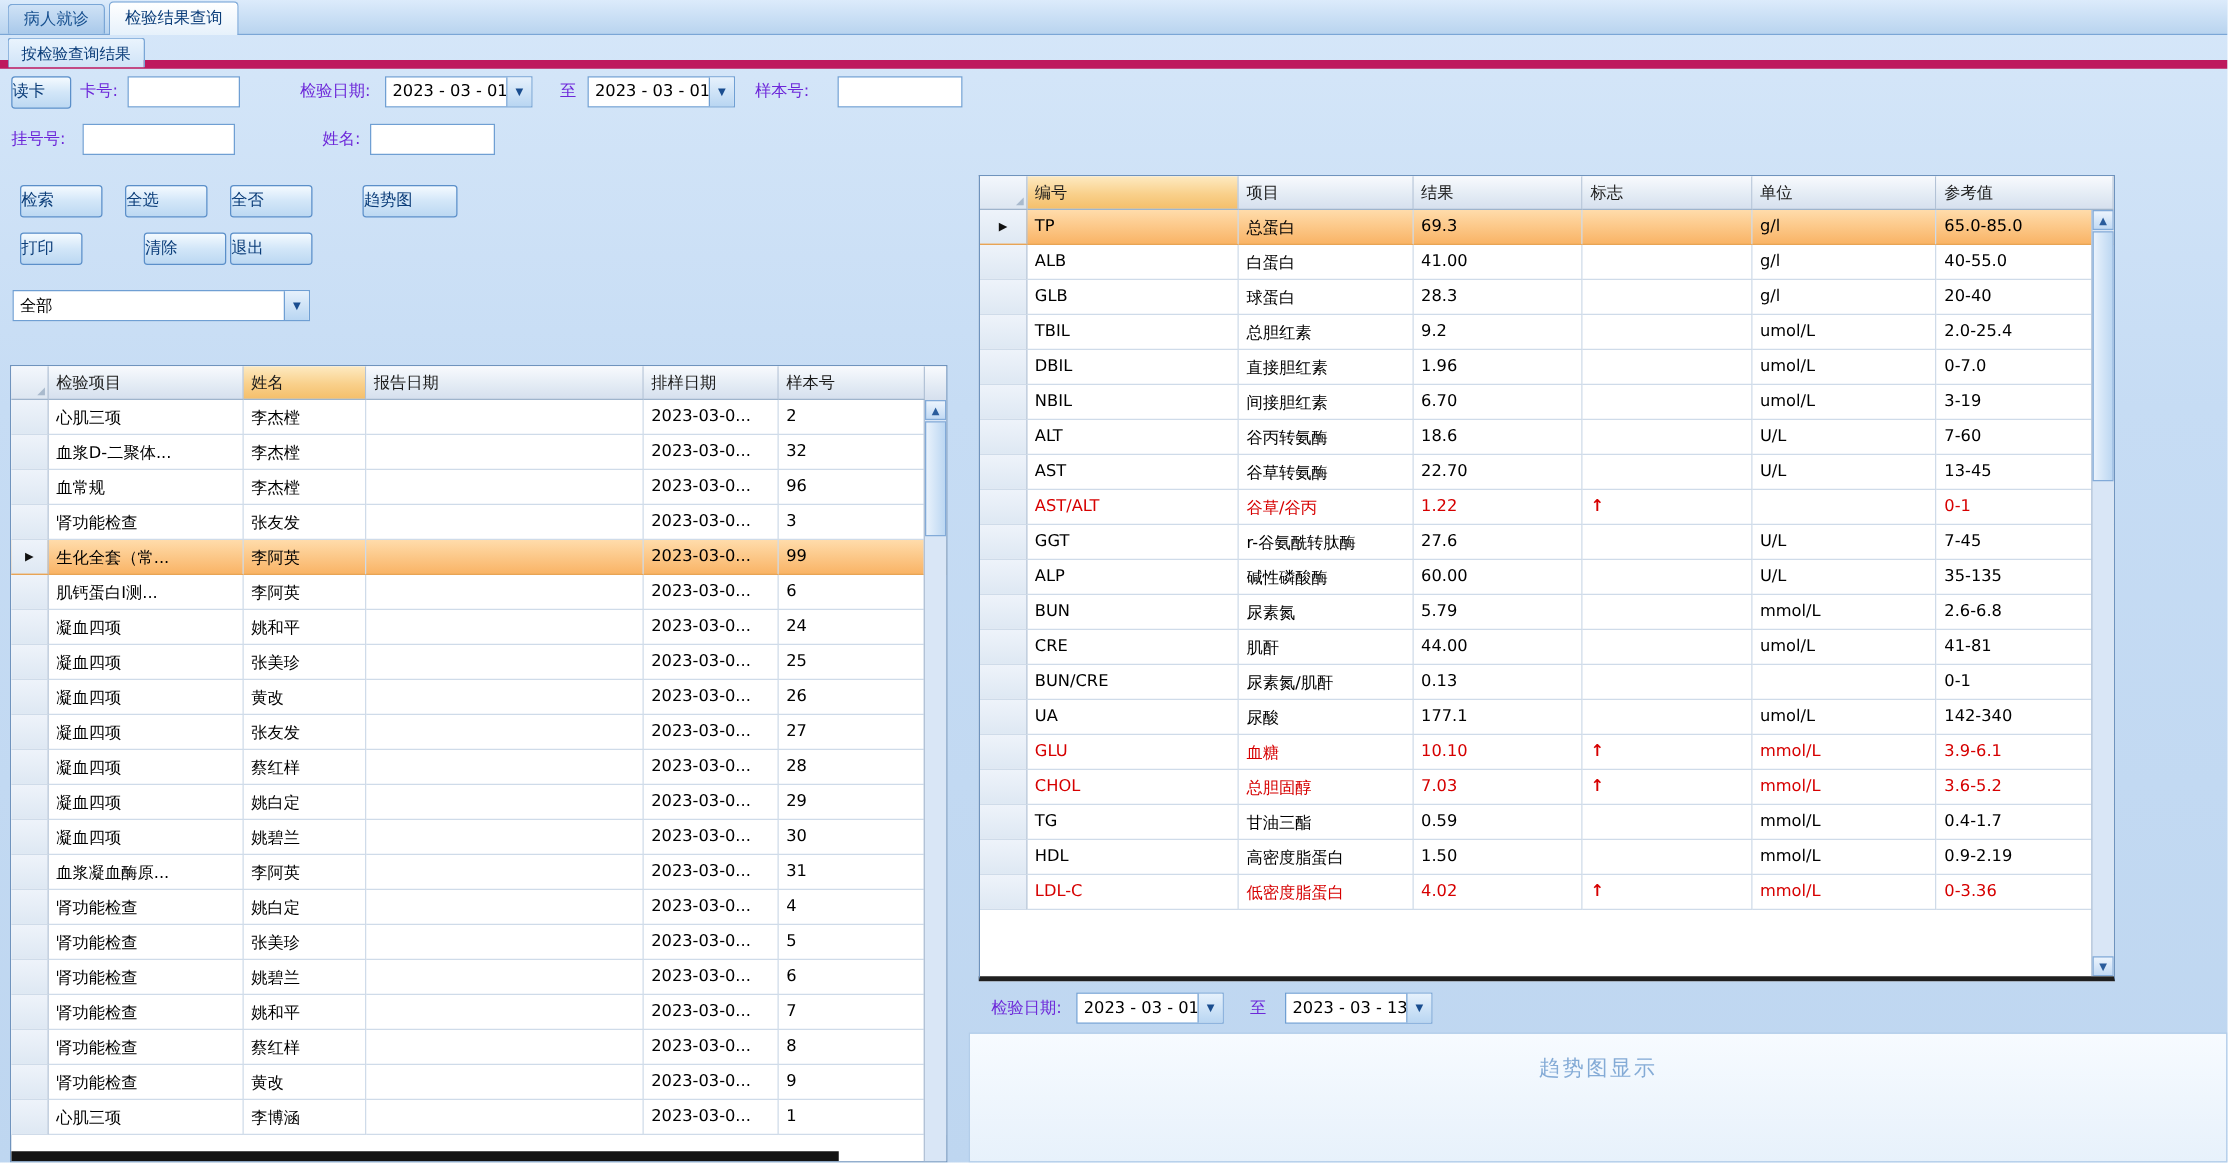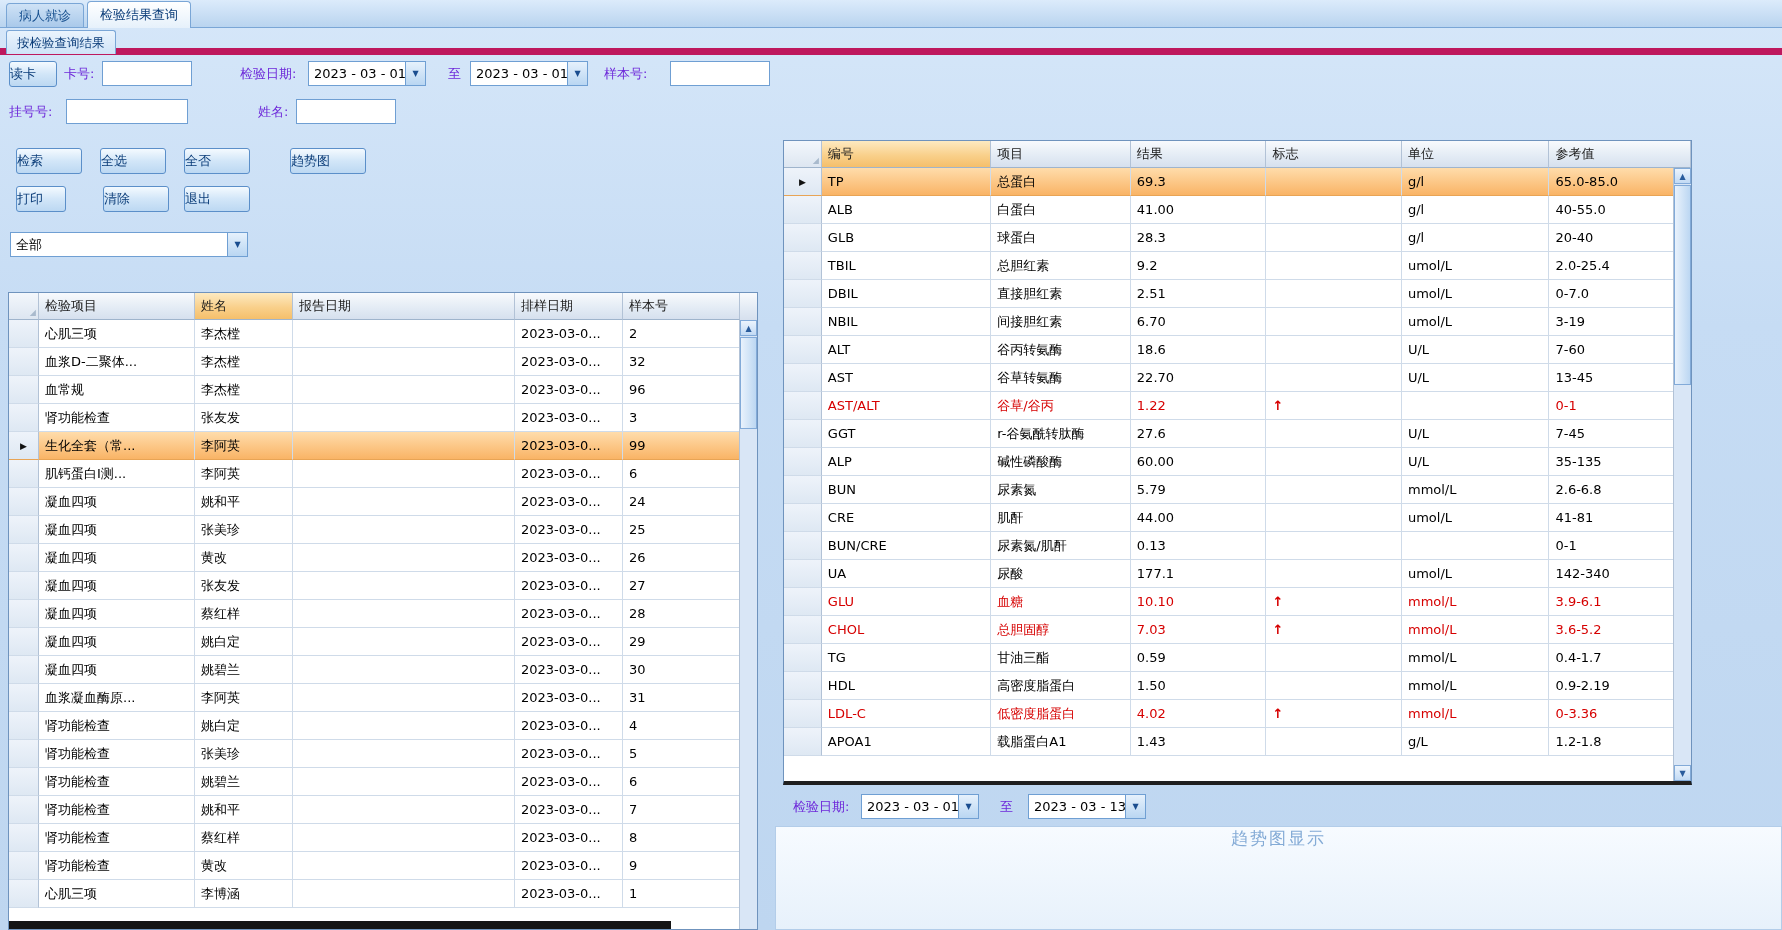--- a/index.html
+++ b/index.html
@@ -66,21 +66,21 @@
     display:flex;align-items:center;justify-content:center}
   .sb-thumb{box-sizing:border-box;border:1px solid #82aad8;margin-top:1px;
     background:linear-gradient(90deg,#e9f2fc,#bcd7f2)}
   .sb-track{flex:1}
   #left-grid .sb-thumb{height:92px}
   #right-grid .sb-thumb{height:200px}
   .bottom-strip{position:absolute;left:0;bottom:0;width:662px;height:8px;background:#141414;z-index:4}
   
   .trend{position:absolute;left:775px;top:826px;width:1007px;height:104px;box-sizing:border-box;
     background:linear-gradient(#f7fbff,#e7f1fb);border:1px solid #b3cde9;text-align:center}
-  .trend-title{font-size:17px;color:#84abd6;letter-spacing:2px}
+  .trend-title{margin-top:16px;font-size:17px;color:#84abd6;letter-spacing:2px}
 </style>
 </head>
 <body>
 
 <div class="tabstrip">
   <div class="tab">病人就诊</div>
   <div class="tab active">检验结果查询</div>
 </div>
 <div class="subtabrow">
   <div class="subtab">按检验查询结果</div>
@@ -105,21 +105,21 @@
 <div class="flabel" style="left:9px;top:99px">挂号号:</div>
 <input class="txt" style="left: 66px; top: 99px; width: 122px;" value="">
 <div class="flabel" style="left:258px;top:99px">姓名:</div>
 <input class="txt" style="left: 296px; top: 99px; width: 100px;" value="">
 
 <div class="btn" style="left:16px;top:148px;width:66px">检索</div>
 <div class="btn" style="left:100px;top:148px;width:66px">全选</div>
 <div class="btn" style="left:184px;top:148px;width:66px">全否</div>
 <div class="btn" style="left:290px;top:148px;width:76px">趋势图</div>
 <div class="btn" style="left:16px;top:186px;width:50px">打印</div>
-<div class="btn" style="left:103px;top:186px;width:66px">清除</div>
+<div class="btn" style="left:115px;top:186px;width:66px">清除</div>
 <div class="btn" style="left:184px;top:186px;width:66px">退出</div>
 
 <div class="combo" style="left:10px;top:232px;width:238px">
   <span class="combo-text">全部</span>
   <span class="combo-btn">▼</span>
 </div>
 
 <div class="grid" id="left-grid">
   <div class="ghead" id="left-grid-header">
     <div class="cell h ind">
@@ -355,21 +355,21 @@
         <div class="cell rc2">总胆红素</div>
         <div class="cell rc3">9.2</div>
         <div class="cell rc4 flag"></div>
         <div class="cell rc5">umol/L</div>
         <div class="cell rc6">2.0-25.4</div>
       </div>
       <div class="grow">
         <div class="cell ind ir"></div>
         <div class="cell rc1">DBIL</div>
         <div class="cell rc2">直接胆红素</div>
-        <div class="cell rc3">2.51</div>
+        <div class="cell rc3">1.96</div>
         <div class="cell rc4 flag"></div>
         <div class="cell rc5">umol/L</div>
         <div class="cell rc6">0-7.0</div>
       </div>
       <div class="grow">
         <div class="cell ind ir"></div>
         <div class="cell rc1">NBIL</div>
         <div class="cell rc2">间接胆红素</div>
         <div class="cell rc3">6.70</div>
         <div class="cell rc4 flag"></div>
@@ -494,29 +494,20 @@
         <div class="cell rc6">0.9-2.19</div>
       </div>
       <div class="grow abn">
         <div class="cell ind ir"></div>
         <div class="cell rc1">LDL-C</div>
         <div class="cell rc2">低密度脂蛋白</div>
         <div class="cell rc3">4.02</div>
         <div class="cell rc4 flag">↑</div>
         <div class="cell rc5">mmol/L</div>
         <div class="cell rc6">0-3.36</div>
-      </div>
-      <div class="grow">
-        <div class="cell ind ir"></div>
-        <div class="cell rc1">APOA1</div>
-        <div class="cell rc2">载脂蛋白A1</div>
-        <div class="cell rc3">1.43</div>
-        <div class="cell rc4 flag"></div>
-        <div class="cell rc5">g/L</div>
-        <div class="cell rc6">1.2-1.8</div>
       </div>
     </div>
   <div class="vscroll">
     <div class="sb-btn">▲</div>
     <div class="sb-thumb"></div>
     <div class="sb-track"></div>
     <div class="sb-btn">▼</div>
   </div>
 </div>
 

